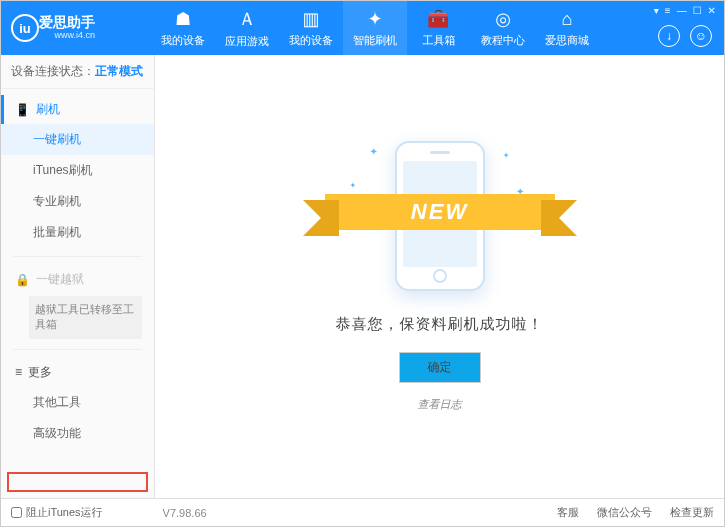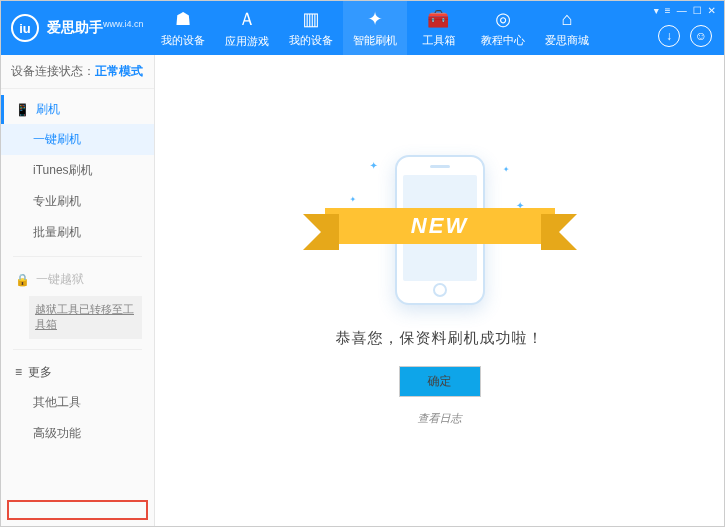--- a/index.html
+++ b/index.html
@@ -1,42 +1,42 @@
 <!DOCTYPE html>
 <html><head>
 <meta charset="utf-8">
 <style>
 * { margin: 0; padding: 0; box-sizing: border-box; font-family: "Microsoft YaHei", sans-serif; }
 body { background: #f5f5f5; display: flex; justify-content: center; align-items: center; height: 100vh; }
 .window { width: 725px; height: 527px; background: #fff; border: 1px solid #ccc; display: flex; flex-direction: column; overflow: hidden; }
 .titlebar { height: 54px; background: #1a8cff; color: #fff; display: flex; align-items: center; padding: 0 10px; position: relative; }
-.logo-area { display: flex; align-items: center; gap: 8px; width: 140px; }
+.logo-area { display: flex; align-items: center; width: 140px; }
 .logo-circle { width: 28px; height: 28px; border: 2px solid #fff; border-radius: 50%; display: flex; align-items: center; justify-content: center; font-size: 13px; font-weight: bold; }
-.logo-text { display: flex; line-height: 1.1; text-align: right; }
+.logo-text { display: flex; flex-direction: column; line-height: 1.1; text-align: right; }
 .logo-title { font-size: 14px; font-weight: bold; }
 .logo-url { font-size: 9px; opacity: 0.85; }
 .nav { display: flex; height: 100%; }
 .nav-item { width: 64px; display: flex; flex-direction: column; align-items: center; justify-content: center; gap: 3px; font-size: 11px; cursor: pointer; }
 .nav-item.active { background: #3399ff; }
 .nav-icon { font-size: 18px; }
 .titlebar-right { position: absolute; right: 8px; top: 4px; display: flex; gap: 6px; font-size: 10px; align-items: center; }
 .titlebar-right span { cursor: pointer; opacity: 0.9; }
 .titlebar-circles { position: absolute; right: 12px; bottom: 8px; display: flex; gap: 10px; }
 .circ-btn { width: 22px; height: 22px; border: 1.5px solid #fff; border-radius: 50%; display: flex; align-items: center; justify-content: center; font-size: 12px; cursor: pointer; }
 .body { flex: 1; display: flex; overflow: hidden; }
 .sidebar { width: 154px; border-right: 1px solid #e5e5e5; display: flex; flex-direction: column; background: #fafafa; font-size: 12px; }
 .conn-status { padding: 8px 10px; color: #666; border-bottom: 1px solid #eee; }
 .conn-status .mode { color: #1a8cff; font-weight: bold; }
 .side-section { padding: 6px 0; }
 .side-head { display: flex; align-items: center; gap: 6px; padding: 6px 14px; color: #555; cursor: pointer; }
 .side-head.active { color: #1a8cff; border-left: 3px solid #1a8cff; padding-left: 11px; }
 .side-sub { padding: 7px 24px 7px 32px; color: #666; cursor: pointer; }
 .side-sub.active { color: #1a8cff; background: #eaf4ff; }
 .side-divider { height: 1px; background: #eee; margin: 2px 12px; }
-.side-info-box { background: #f0f0f0; margin: 2px 12px 2px 28px; padding: 6px; font-size: 11px; color: #888; line-height: 1.4; text-decoration: underline; }
+.side-info-box { background: #f0f0f0; margin: 2px 12px 2px 28px; padding: 6px; font-size: 11px; color: #888; line-height: 1.4; }
 .checkbox-area { border: 2px solid #e74c3c; margin: 6px; padding: 8px 6px; display: flex; gap: 10px; position: relative; }
 .main { flex: 1; display: flex; flex-direction: column; align-items: center; justify-content: center; background: #fff; position: relative; }
 .illus { position: relative; width: 200px; height: 160px; }
 .phone { width: 90px; height: 150px; border: 2px solid #cde3f7; border-radius: 14px; background: #fff; margin: 0 auto; position: relative; box-shadow: 0 6px 18px rgba(60,130,200,0.2); }
 .phone::before { content: ""; position: absolute; top: 8px; left: 50%; transform: translateX(-50%); width: 20px; height: 3px; background: #cde3f7; border-radius: 2px; }
 .phone::after { content: ""; position: absolute; bottom: 6px; left: 50%; transform: translateX(-50%); width: 10px; height: 10px; border: 2px solid #cde3f7; border-radius: 50%; }
 .phone-screen { position: absolute; top: 18px; left: 6px; right: 6px; bottom: 22px; background: #e9f3fc; border-radius: 2px; }
 .star { position: absolute; color: #59b8ff; font-size: 10px; }
 .ribbon { position: absolute; top: 49px; left: -15px; right: -15px; height: 44px; display: flex; align-items: center; justify-content: center; }
 .ribbon-body { background: #ffc233; height: 36px; width: 100%; display: flex; align-items: center; justify-content: center; color: #fff; font-weight: 900; font-size: 22px; letter-spacing: 2px; font-style: italic; position: relative; }
@@ -168,13 +168,24 @@
         <div class="ribbon">
           <div class="ribbon-body">NEW</div>
         </div>
       </div>
       <div class="success-text">恭喜您，保资料刷机成功啦！</div>
       <button class="ok-btn">确定</button>
       <div class="view-log">查看日志</div>
     </div>
   </div>
 
+  <div class="statusbar">
+    <label class="sb-left">
+      <input type="checkbox" style="">
+      <span>阻止iTunes运行</span>
+    </label>
+    <span class="ver">V7.98.66</span>
+    <div class="sb-spacer"></div>
+    <span class="sb-item">客服</span>
+    <span class="sb-item">微信公众号</span>
+    <span class="sb-item">检查更新</span>
+  </div>
 </div>
 
 </body></html>

